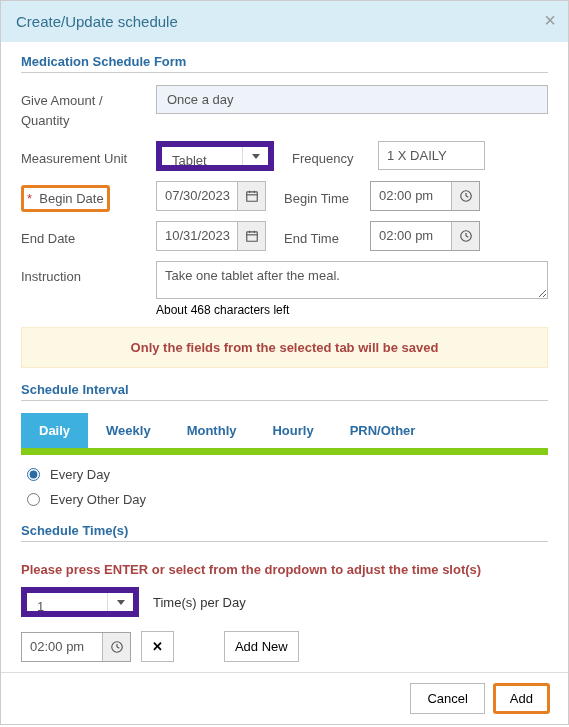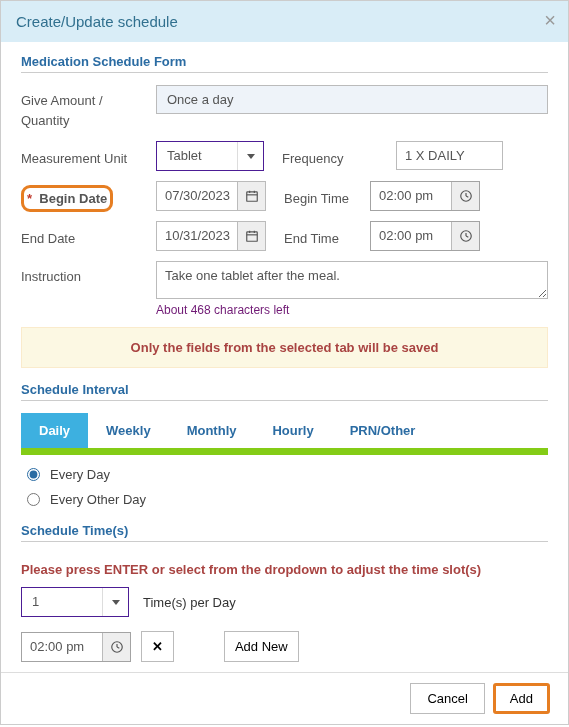--- a/index.html
+++ b/index.html
@@ -12,34 +12,34 @@
 hr.sec { border: none; border-top: 1px solid #ccc; margin: 3px 0 12px 0; }
 .form-row { display: flex; align-items: flex-start; margin-bottom: 10px; }
 .form-label { width: 135px; text-align: left; padding-right: 3px; color: #555; font-size: 13px; line-height: 20px; padding-top: 6px; }
 .form-label .req { color: #c0392b; }
 .form-field { flex: 1; display: flex; align-items: center; }
 .input-wide { width: 100%; background: #eef3f9; border: 1px solid #bbb; padding: 6px 10px; font-size: 13px; color: #555; }
 .dual-col { display: flex; gap: 18px; }
 .dual-left, .dual-right { display: flex; align-items: center; }
 .dual-left .form-label, .dual-right .form-label { width: 135px; }
 .dual-right .form-label { width: 86px; }
-.select-box { display: flex; border: 1px solid #4c1d95; background: #fff; height: 30px; }
+.select-box { display: flex; border: 6px solid #4c1d95; background: #fff; height: 30px; }
 .select-box .val { padding: 6px 10px; width: 80px; font-size: 13px; color: #555; }
 .select-box .caret { width: 26px; display: flex; align-items: center; justify-content: center; border-left: 1px solid #ddd; }
 .caret-down { width: 0; height: 0; border-left: 4px solid transparent; border-right: 4px solid transparent; border-top: 5px solid #555; }
 .text-input { border: 1px solid #bbb; padding: 6px 8px; font-size: 13px; background: #fff; color: #555; }
-.freq-input { width: 107px; margin-left: 28px; }
+.freq-input { width: 107px; }
 .date-box { display: flex; border: 1px solid #bbb; background: #fff; height: 30px; }
 .date-box .val { padding: 6px 8px; width: 80px; font-size: 13px; color: #555; }
 .date-box .icon-btn, .time-box .icon-btn { width: 28px; background: #eee; display: flex; align-items: center; justify-content: center; border-left: 1px solid #bbb; }
 .time-box { display: flex; border: 1px solid #a3a3a3; background: #fff; height: 30px; }
 .time-box .val { padding: 6px 8px; width: 80px; font-size: 13px; color: #555; }
-.highlight-box { border: 3px solid #e67e22; border-radius: 9px; padding: 3px 3px; font-weight: bold; }
+.highlight-box { border: 3px solid #e67e22; border-radius: 3px; padding: 3px 3px; }
 textarea.instr { width: 100%; border: 1px solid #bbb; padding: 6px 8px; font-size: 13px; color: #555; height: 38px; resize: both; font-family: inherit; }
-.char-left { font-size: 12px; color: #701a75; margin-top: 4px; }
+.char-left { font-size: 12px; color: #000000; margin-top: 4px; }
 .warning-banner { background: #fcf8e3; border: 1px solid #faebcc; color: #a94442; text-align: center; padding: 12px; font-weight: bold; font-size: 13px; margin: 10px 0 14px 0; }
 .tab-bar { display: flex; border-bottom: 7px solid #84cc16; margin-bottom: 12px; }
 .tab { padding: 10px 18px; color: #2b6ca3; font-weight: bold; font-size: 13px; cursor: pointer; }
 .tab.active { background: #3db0e0; color: #fff; }
 .radio-row { display: flex; align-items: center; margin: 10px 0 10px 6px; gap: 10px; font-size: 13px; color: #444; }
 .radio-row input[type=radio] { accent-color: #2b6ca3; }
 .radio-row .select-box .val { width: 42px; text-align: center; }
 .hint-red { color: #a94442; font-weight: bold; font-size: 13px; margin: 20px 0 10px 0; }
 .times-row { display: flex; align-items: center; gap: 14px; margin-bottom: 14px; }
 .times-row .select-box .val { width: 80px; }

